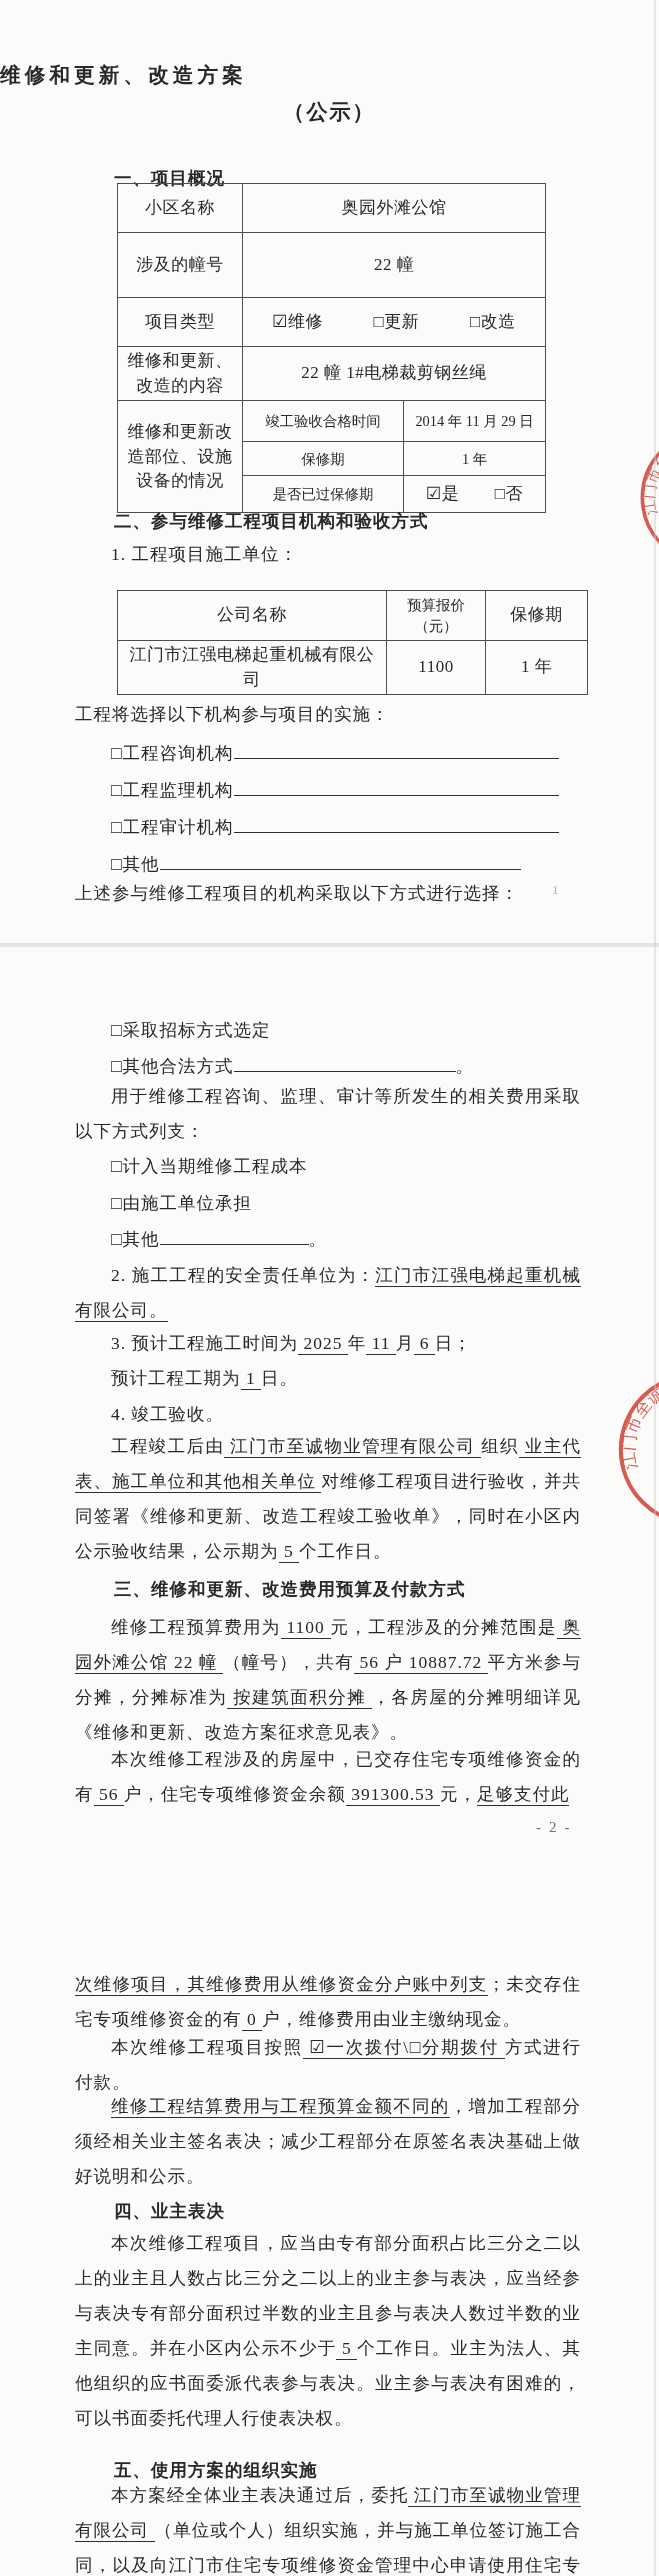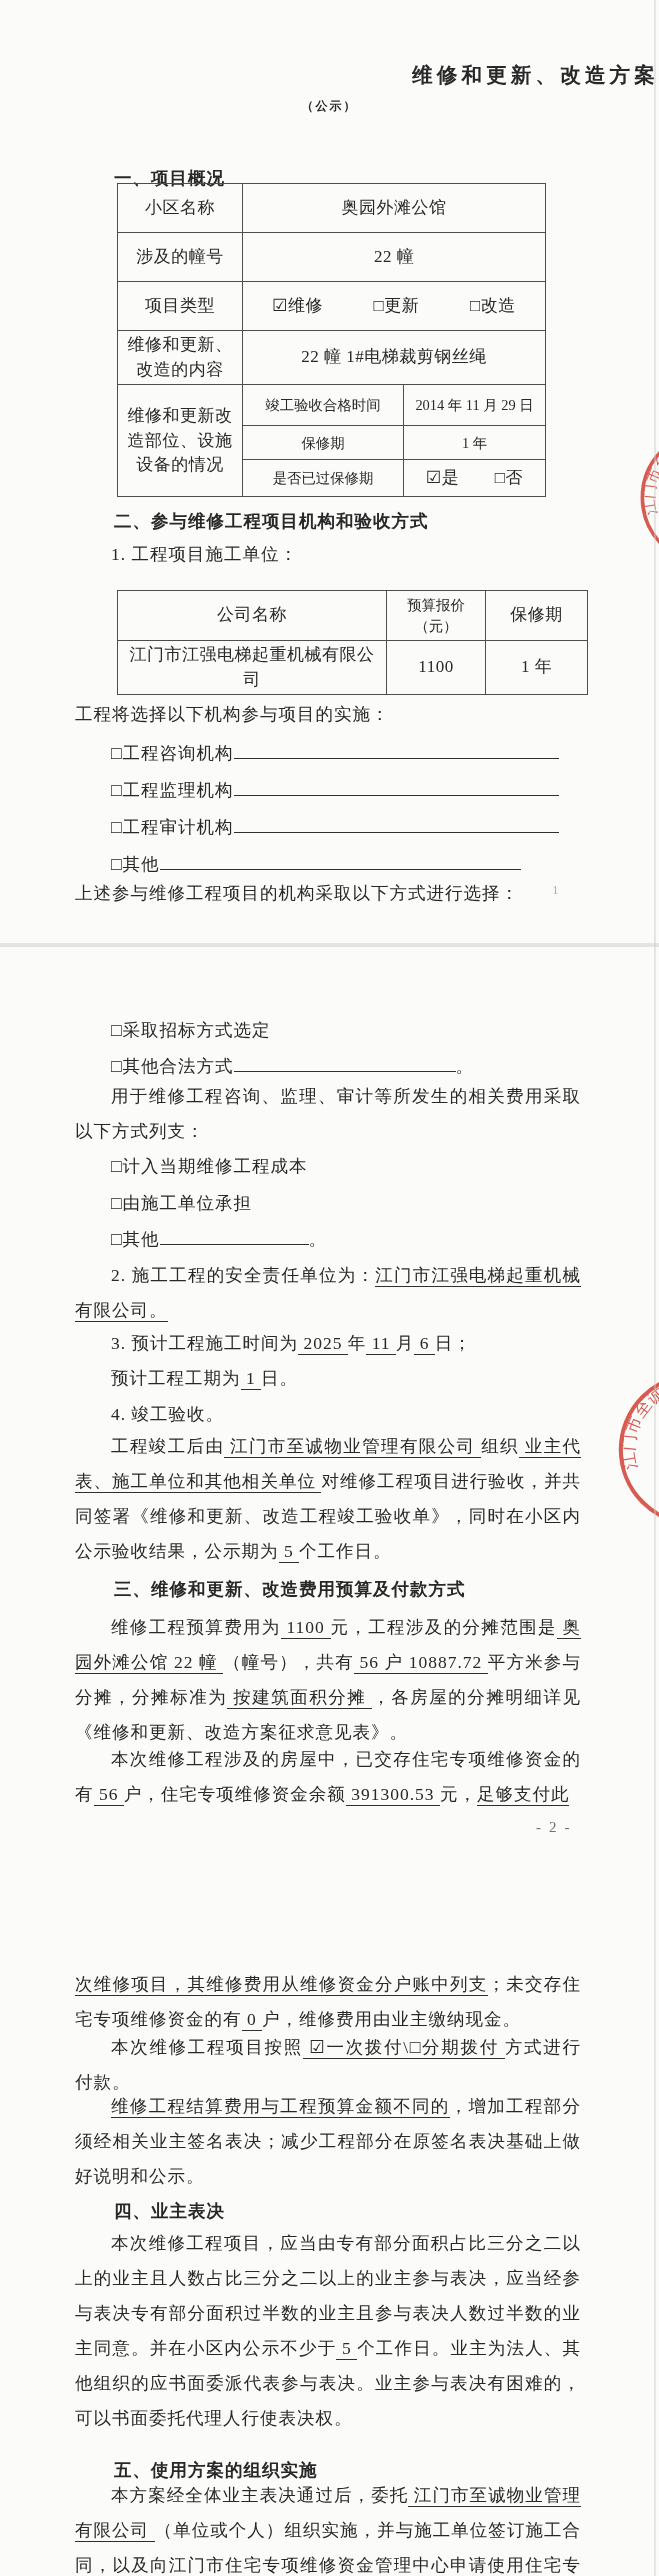--- a/index.html
+++ b/index.html
@@ -4,22 +4,22 @@
 <style>
   html,body{margin:0;padding:0;background:#e4e4e2;}
   #screen{position:relative;width:659px;height:2851px;overflow:hidden;background:#e4e4e2;
           font-family:"Liberation Serif","DejaVu Serif","DejaVu Sans",serif;color:#282828;}
   .page{position:absolute;left:0;width:659px;background:#fbfbfa;overflow:hidden;}
   .edge-line{position:absolute;left:654px;top:0;width:1.5px;height:2851px;background:#c9c9c7;opacity:.45;z-index:9;}
   .b{position:absolute;margin:0;font-size:17.5px;letter-spacing:1px;line-height:35px;white-space:normal;}
   .wrap{width:506px;text-align:justify;}
   .ind{text-indent:36px;}
   .h{font-weight:bold;}
-  .t1{position:absolute;left:0;width:659px;text-align:right;margin:0;font-size:20.6px;font-weight:bold;letter-spacing:4.1px;}
-  .t2{position:absolute;left:0;width:659px;text-align:center;margin:0;font-size:12px;font-weight:bold;letter-spacing:2.1px;}
+  .t1{position:absolute;left:0;width:659px;text-align:left;margin:0;font-size:20.6px;font-weight:bold;letter-spacing:4.1px;}
+  .t2{position:absolute;left:0;width:659px;text-align:center;margin:0;font-size:21px;font-weight:bold;letter-spacing:2.1px;}
   .u{border-bottom:1px solid #2f2f2f;padding-bottom:0.5px;}
   .blank{display:inline-block;border-bottom:1px solid #2f2f2f;height:1.1em;vertical-align:baseline;}
   table.tbl{position:absolute;border-collapse:collapse;table-layout:fixed;}
   .tbl td{border:1px solid #4d4d4d;font-size:17px;letter-spacing:0.5px;text-align:center;vertical-align:middle;padding:2.1px 4.1px;line-height:1.45;}
   .tbl td.sm{font-size:14.4px;letter-spacing:0;}
   td.optcell div{display:flex;justify-content:space-around;}
   .pn{position:absolute;font-size:15px;color:#6e6e6e;letter-spacing:2.1px;}
   .pn1{color:#b2b2b0;font-size:13.4px;}
   .stamp{position:absolute;mix-blend-mode:multiply;opacity:.88;}
 </style>
@@ -39,21 +39,21 @@
       <colgroup>
           <col style="width:125px;">
           <col style="width:161px;">
           <col style="width:142px;">
         </colgroup>
       <tbody>
           <tr style="height:49px;">
         <td>小区名称</td>
         <td colspan="2">奥园外滩公馆</td>
       </tr>
-      <tr style="height:49px;">
+      <tr style="height:65px;">
         <td>涉及的幢号</td>
         <td colspan="2">22 幢</td>
       </tr>
       <tr style="height:49px;">
         <td>项目类型</td>
         <td colspan="2" class="optcell">
           <div>
             <span>☑维修</span>
             <span>□更新</span>
             <span>□改造</span>

